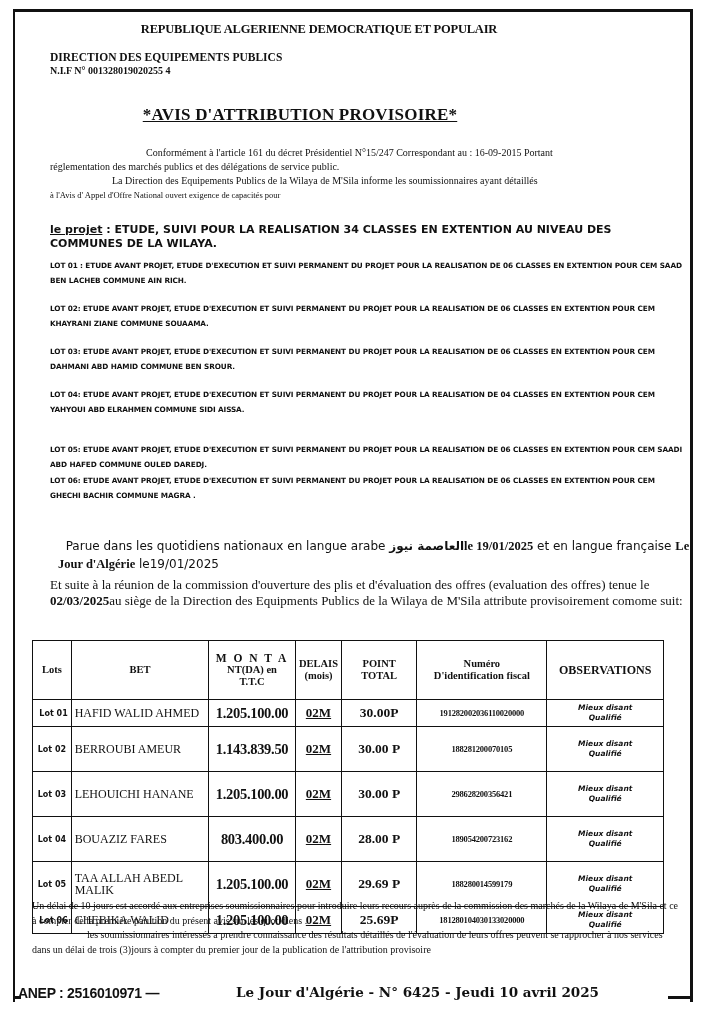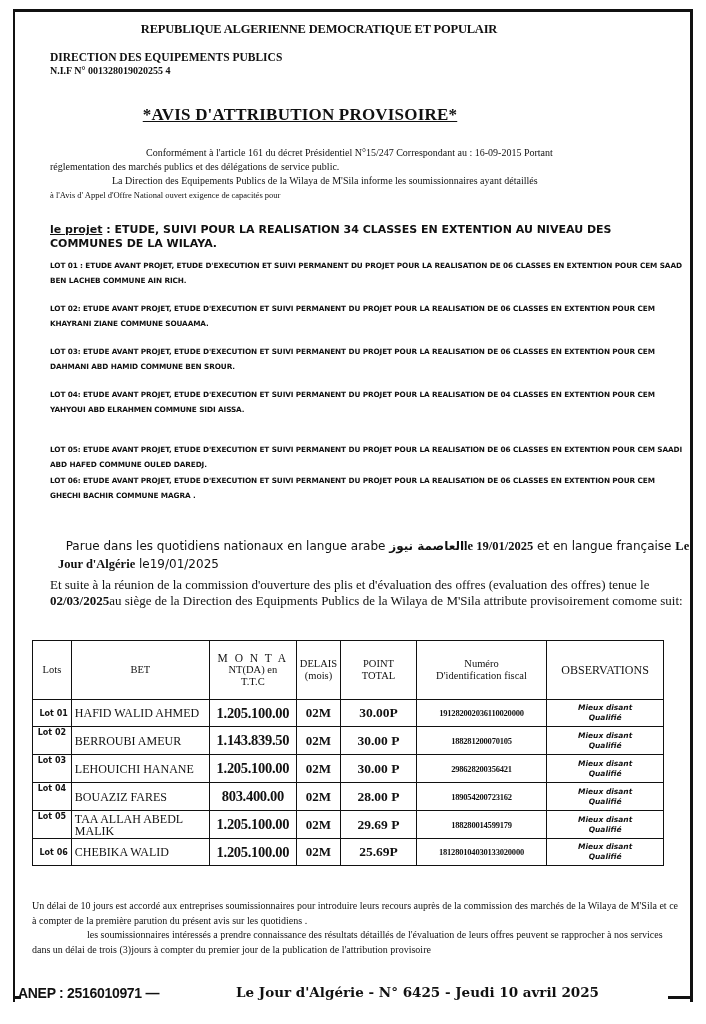--- a/index.html
+++ b/index.html
@@ -20,29 +20,29 @@
   .projet { left:50px; top:223px; width:636px; font-family:"DejaVu Sans", sans-serif; font-weight:bold; font-size:11px; line-height:14px; }
   .projet .lbl { text-decoration:underline; }
   .lot { position:absolute; left:50px; width:636px; font-family:"DejaVu Sans", sans-serif; font-weight:bold; font-size:7.3px; line-height:15px; letter-spacing:-0.1px; }
   .parue { left:50px; top:537px; width:636px; font-family:"DejaVu Sans", sans-serif; font-size:12px; line-height:18px;margin-left:8px; }
   .parue .serifb { font-family:"Liberation Serif", serif; font-weight:bold; font-size:12.5px; }
   .parue .ar { font-weight:bold; font-size:12px; }
   .suite { left:50px; top:577px; width:636px; font-size:13px; line-height:16px; }
   .suite .date { font-weight:bold; }
   table.res { position:absolute; left:32px; top:640px; width:632px; border-collapse:collapse; font-family:"Liberation Serif", serif; }
   table.res th, table.res td { border:1.5px solid #111; text-align:center; padding:0 3px; }
-  table.res th { font-weight:normal; font-size:10.5px; height:58px; line-height:12px; }
+  table.res th { font-weight:bold; font-size:10.5px; height:58px; line-height:12px; }
   table.res th.monta .big { font-size:11.5px; letter-spacing:2px; }
   table.res th.obs { font-size:12px; }
   table.res td { height:26px; font-size:12px; }
-  table.res td.lotc { font-size:8px; font-weight:bold; font-family:"DejaVu Sans", sans-serif; vertical-align:top; padding-top:1px; }
+  table.res td.lotc { font-size:8px; font-weight:bold; font-family:"DejaVu Sans", sans-serif; vertical-align:top; padding-top:18px; }
   table.res td.lotc.mid { vertical-align:middle; padding-top:0;text-align:right; }
   table.res td.bet { text-align:left; font-size:12px; line-height:12px; }
   table.res td.amt { font-weight:bold; font-size:14.5px; letter-spacing:-0.3px; }
-  table.res td.del { font-weight:bold; font-size:13px; }
+  table.res td.del { font-weight:bold; font-size:13px;text-decoration:underline; }
   table.res td.pt { font-weight:bold; font-size:13.5px; }
   table.res td.nif { font-size:8.5px; font-weight:bold; letter-spacing:-0.2px; }
   table.res td.obs { font-family:"DejaVu Sans", sans-serif; font-size:7.5px; font-style:italic; font-weight:bold; line-height:10px; }
   .closing { left:32px; top:899px; width:650px; font-size:10px; line-height:14.5px; }
   .closing .indent { padding-left:55px; }
   .footer-anep { left:18px; top:985px; font-family:"Liberation Sans", sans-serif; font-weight:bold; font-size:14px; letter-spacing:-0.3px; }
   .footer-journal { left:236px; top:984px; font-family:"DejaVu Serif", serif; font-weight:bold; font-size:13.5px; }
 </style>
 </head>
 <body>

